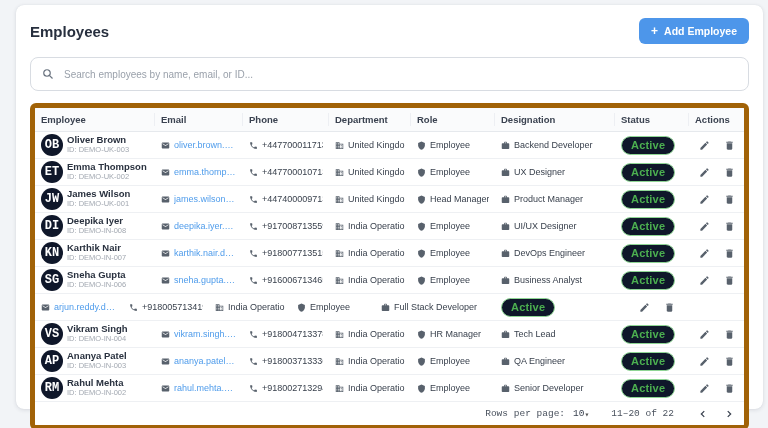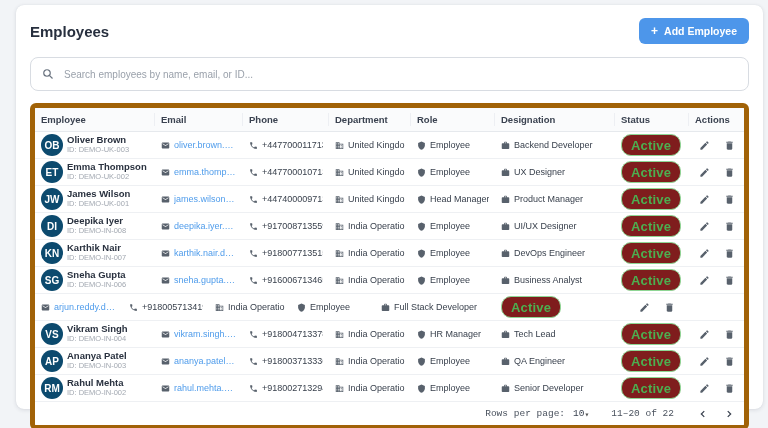--- a/index.html
+++ b/index.html
@@ -46,31 +46,31 @@
   .c-desig{width:120px;}
   .c-status{width:74px;}
   .c-act{flex:1;}
   .row{display:flex;align-items:center;height:26px;border-bottom:1px solid #eef0f3;background:#fff;}
   .cell{
     padding:0 6px;box-sizing:border-box;display:flex;align-items:center;gap:4px;
     overflow:hidden;white-space:nowrap;font-size:9.5px;color:#39414d;
   }
   .cell svg{flex:none;color:#58616c;}
   .avatar{
-    width:22px;height:22px;border-radius:50%;background:#0c4a6e;color:#fff;
-    font-size:10px;font-weight:bold;display:flex;align-items:center;justify-content:center;flex:none;
+    width:22px;height:22px;border-radius:50%;background:#0f172a;color:#fff;
+    font-size:12px;font-weight:bold;display:flex;align-items:center;justify-content:center;flex:none;font-family:Liberation Mono, monospace;
   }
   .emp-meta{display:flex;flex-direction:column;justify-content:flex-end;overflow:hidden;line-height:1.15;}
   .emp-name{font-size:9.5px;font-weight:bold;color:#29313f;}
   .emp-id{font-size:7.5px;color:#a2a8b1;}
   .email-link{color:#4f9ceb;overflow:hidden;text-overflow:ellipsis;font-size:9px;text-decoration:none;cursor:pointer;}
   .clip-text{overflow:hidden;font-size:9px;}
   .pill{
-    border:1px solid #8fd695;color:#4caf50;background:#7f1d1d;
-    padding:2.5px 9px;border-radius:10px;font-size:13px;font-weight:bold;letter-spacing:.2px;
+    border:1px solid #8fd695;color:#4caf50;background:#0f172a;
+    padding:2.5px 9px;border-radius:10px;font-size:11px;font-weight:bold;letter-spacing:.2px;
   }
   .actions-cell{display:flex;align-items:center;justify-content:center;gap:14px;}
   .icon-btn{background:none;border:none;padding:0;cursor:pointer;display:flex;align-items:center;}
   .icon-btn.edit{color:#3d86f0;}
   .icon-btn.del{color:#c0453c;}
   .tfoot{
     display:flex;align-items:center;justify-content:flex-end;height:23px;
     padding-right:10px;font-size:9.5px;color:#4a525e;gap:8px;background:#fff;font-family:Liberation Mono, monospace;
   }
   .rpp-select{display:flex;align-items:flex-end;cursor:pointer;color:#3a4250;}

